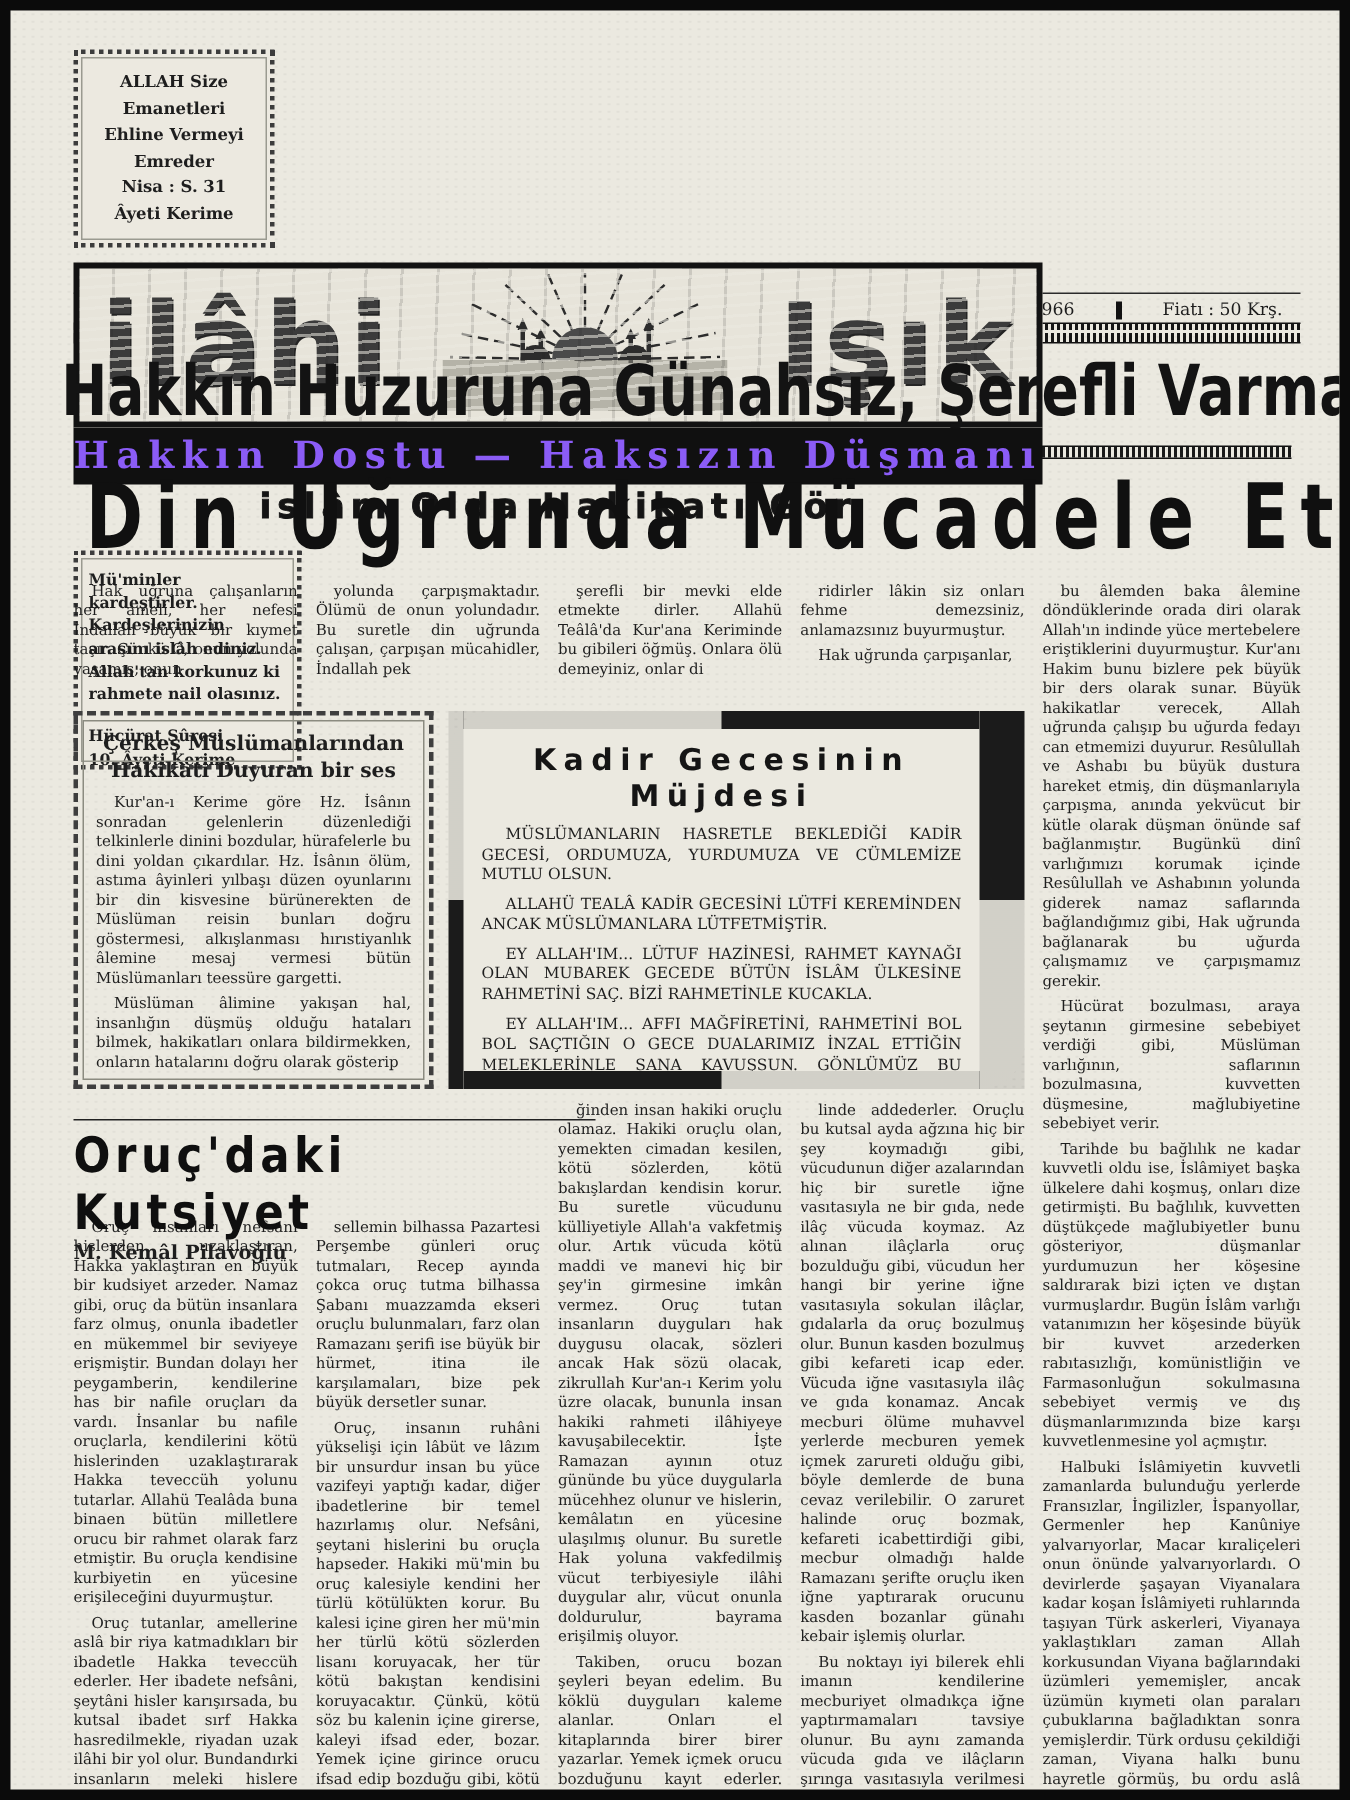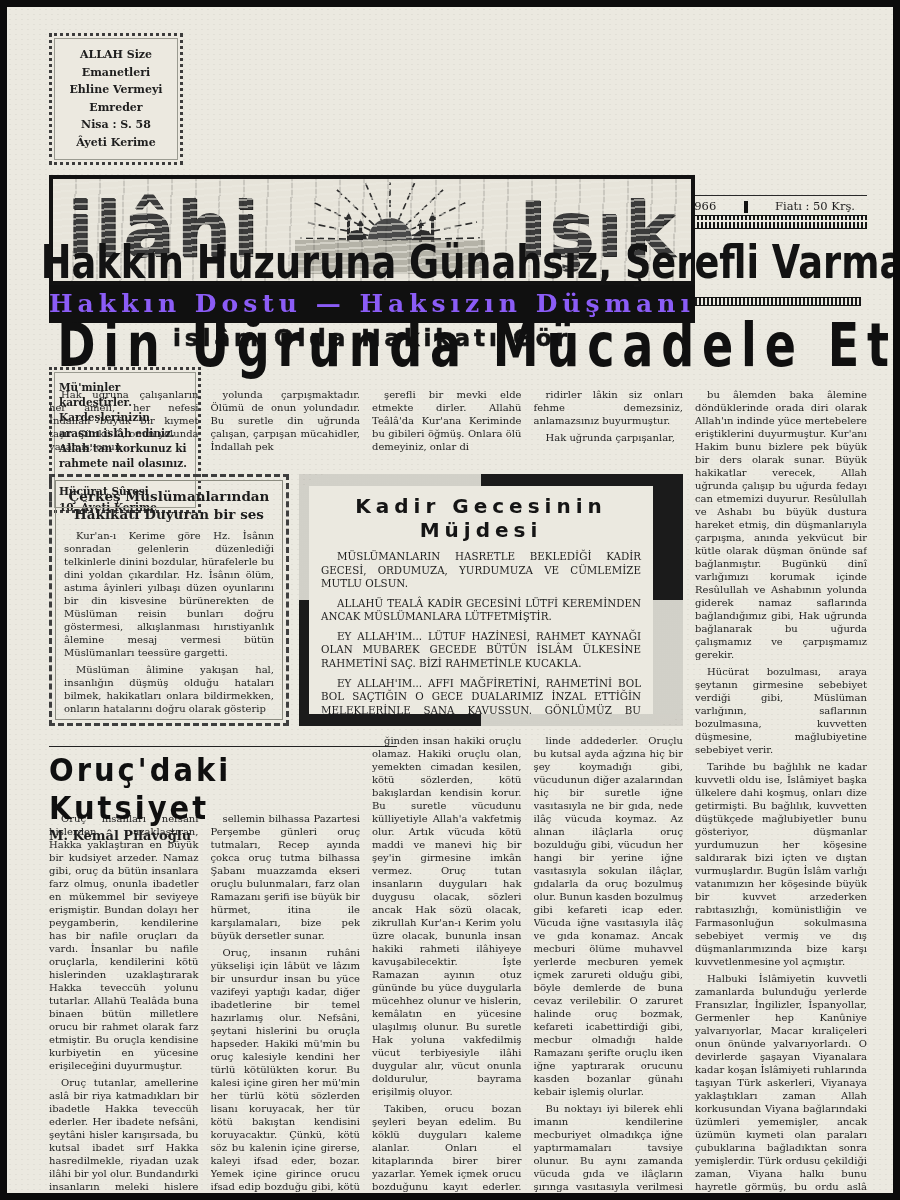--- a/index.html
+++ b/index.html
@@ -93,21 +93,21 @@
 
 <div class="page">
   <div class="content">
 
     <div class="header">
       <div class="verse-box left">
         <div>ALLAH Size</div>
         <div>Emanetleri</div>
         <div>Ehline Vermeyi</div>
         <div>Emreder</div>
-        <div>Nisa : S. 58</div>
+        <div>Nisa : S. 31</div>
         <div>Âyeti Kerime</div>
       </div>
 
       <div class="mast-center">
         <div class="logo">
           <span class="word">ilâhi</span>
           <span class="sun">
             <svg width="190" height="92" viewBox="0 0 190 92">
               <g stroke="#2c2c2c" stroke-width="1.6" stroke-dasharray="7 4">
                 <line x1="95" y1="58" x2="10" y2="40"></line>

